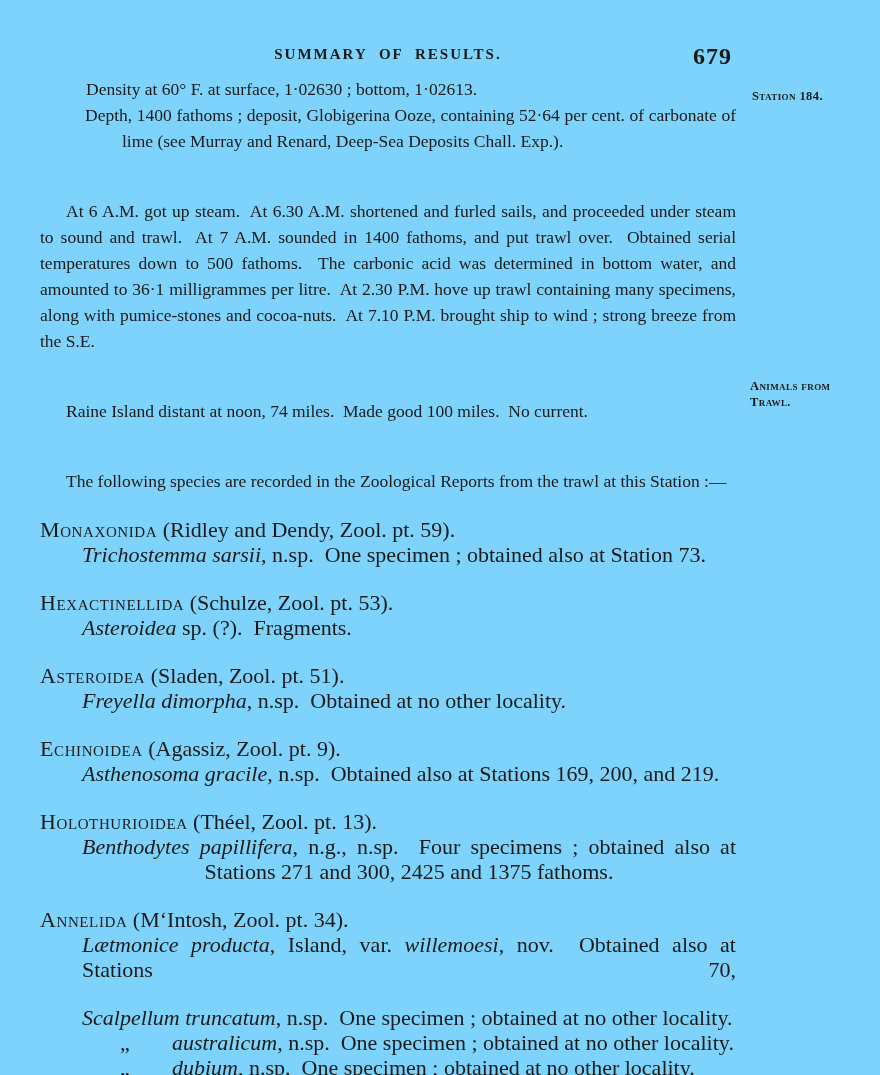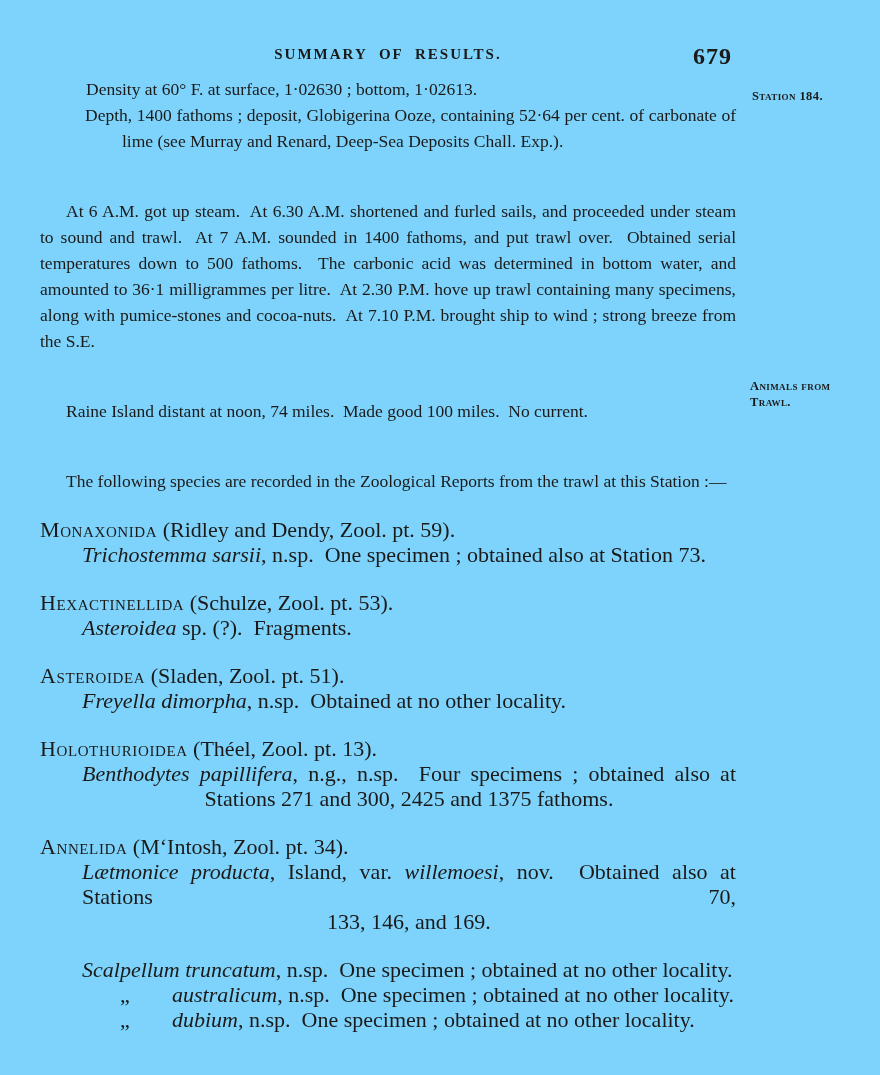--- a/index.html
+++ b/index.html
@@ -152,28 +152,31 @@
         </div>
         <div class="taxon">
           <div class="taxon-heading"><span class="sc">Hexactinellida</span><span> (Schulze, Zool. pt. 53).</span></div>
           <div class="sp-line plain"><span class="it">Asteroidea</span><span> sp. (?).&nbsp; Fragments.</span></div>
         </div>
         <div class="taxon">
           <div class="taxon-heading"><span class="sc">Asteroidea</span><span> (Sladen, Zool. pt. 51).</span></div>
           <div class="sp-line plain"><span class="it">Freyella dimorpha</span><span>, n.sp.&nbsp; Obtained at no other locality.</span></div>
         </div>
         <div class="taxon">
+          <div class="taxon-heading"><span class="sc">Echinoidea</span><span> (Agassiz, Zool. pt. 9).</span></div>
+          <div class="sp-line plain"><span class="it">Asthenosoma gracile</span><span>, n.sp.&nbsp; Obtained also at Stations 169, 200, and 219.</span></div>
+        </div>
+        <div class="taxon">
           <div class="taxon-heading"><span class="sc">Holothurioidea</span><span> (Théel, Zool. pt. 13).</span></div>
           <div class="sp-line justify"><span class="it">Benthodytes papillifera</span><span>, n.g., n.sp.&nbsp; Four specimens ; obtained also at</span></div>
           <div class="sp-line center"><span>Stations 271 and 300, 2425 and 1375 fathoms.</span></div>
         </div>
         <div class="taxon">
           <div class="taxon-heading"><span class="sc">Annelida</span><span> (M‘Intosh, Zool. pt. 34).</span></div>
           <div class="sp-line justify"><span class="it">Lætmonice producta</span><span>, Island, var. </span><span class="it">willemoesi</span><span>, nov.&nbsp; Obtained also at Stations 70,</span></div>
-          <div class="sp-line center"><span>133, 146, and 169.</span></div>
         </div>
         <div class="taxon">
           <div class="sp-line plain"><span class="it">Scalpellum truncatum</span><span>, n.sp.&nbsp; One specimen ; obtained at no other locality.</span></div>
           <div class="sp-line ditto"><span class="ditto-mark">„</span><span class="it">australicum</span><span>, n.sp.&nbsp; One specimen ; obtained at no other locality.</span></div>
           <div class="sp-line ditto"><span class="ditto-mark">„</span><span class="it">dubium</span><span>, n.sp.&nbsp; One specimen ; obtained at no other locality.</span></div>
         </div>
       </div>
 
   </div>
 

